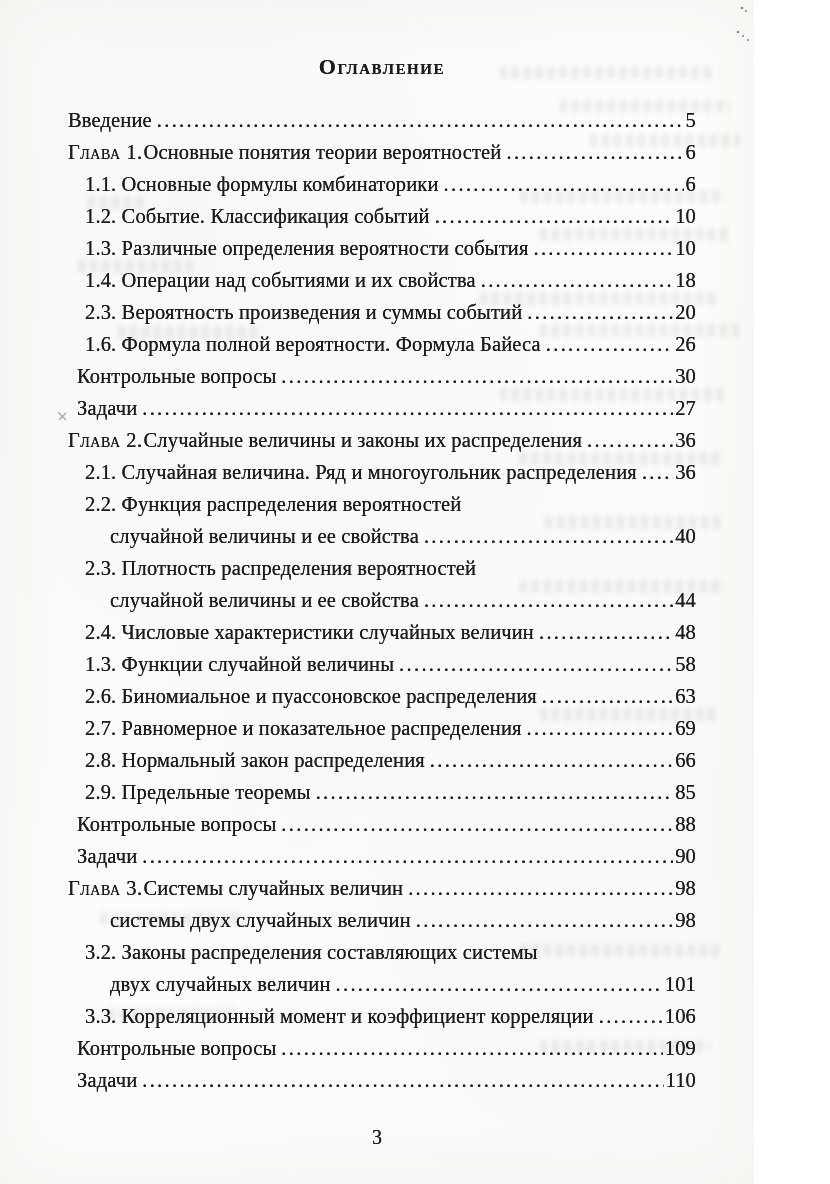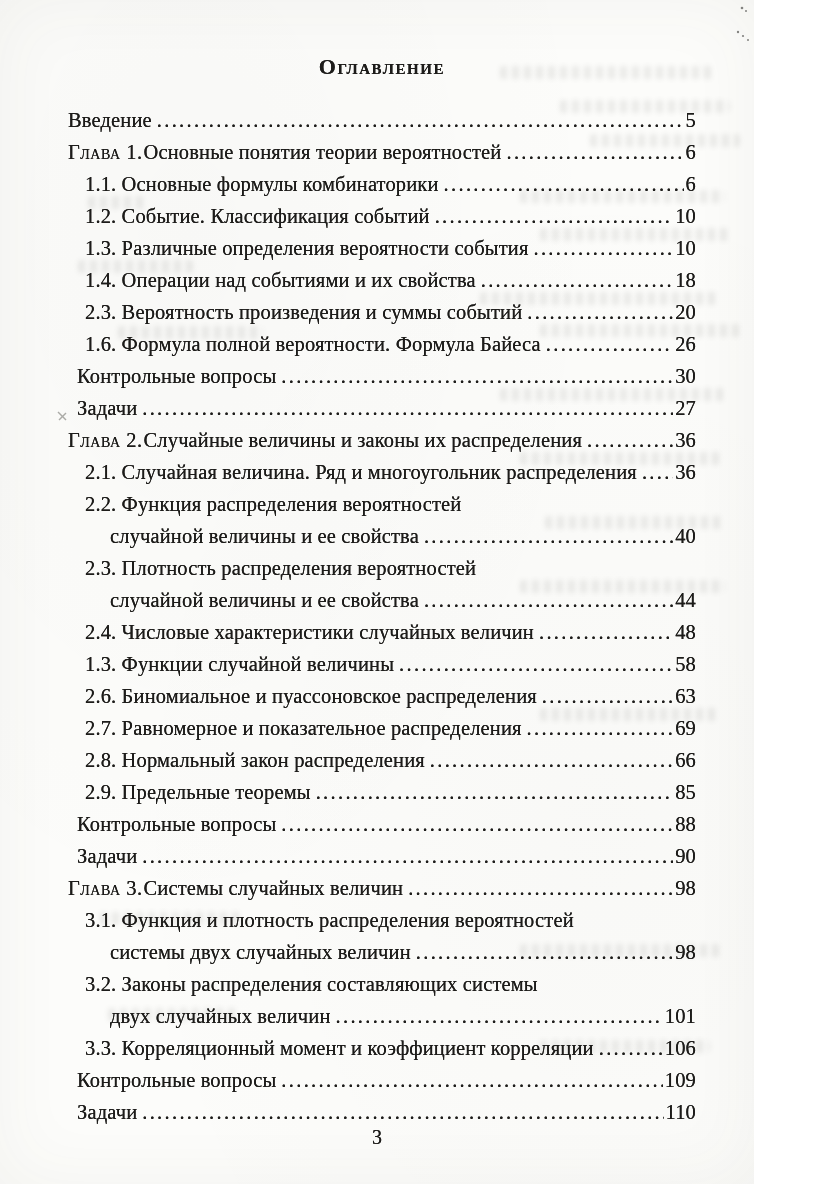--- a/index.html
+++ b/index.html
@@ -273,25 +273,20 @@
       <span class="label">Задачи</span>
       <span class="dots">....................................................................................................................................................................................................................................................................</span>
       <span class="page-num">90</span>
     </div>
       <div class="row ind0">
       <span class="prefix">Глава 3.</span>
       <span class="label">Системы случайных величин</span>
       <span class="dots">....................................................................................................................................................................................................................................................................</span>
       <span class="page-num">98</span>
     </div>
-      <div class="row ind2">
-
-      <span class="label">3.1. Функция и плотность распределения вероятностей</span>
-
-    </div>
       <div class="row ind3">
 
       <span class="label">системы двух случайных величин</span>
       <span class="dots">....................................................................................................................................................................................................................................................................</span>
       <span class="page-num">98</span>
     </div>
       <div class="row ind2">
 
       <span class="label">3.2. Законы распределения составляющих системы</span>
 

